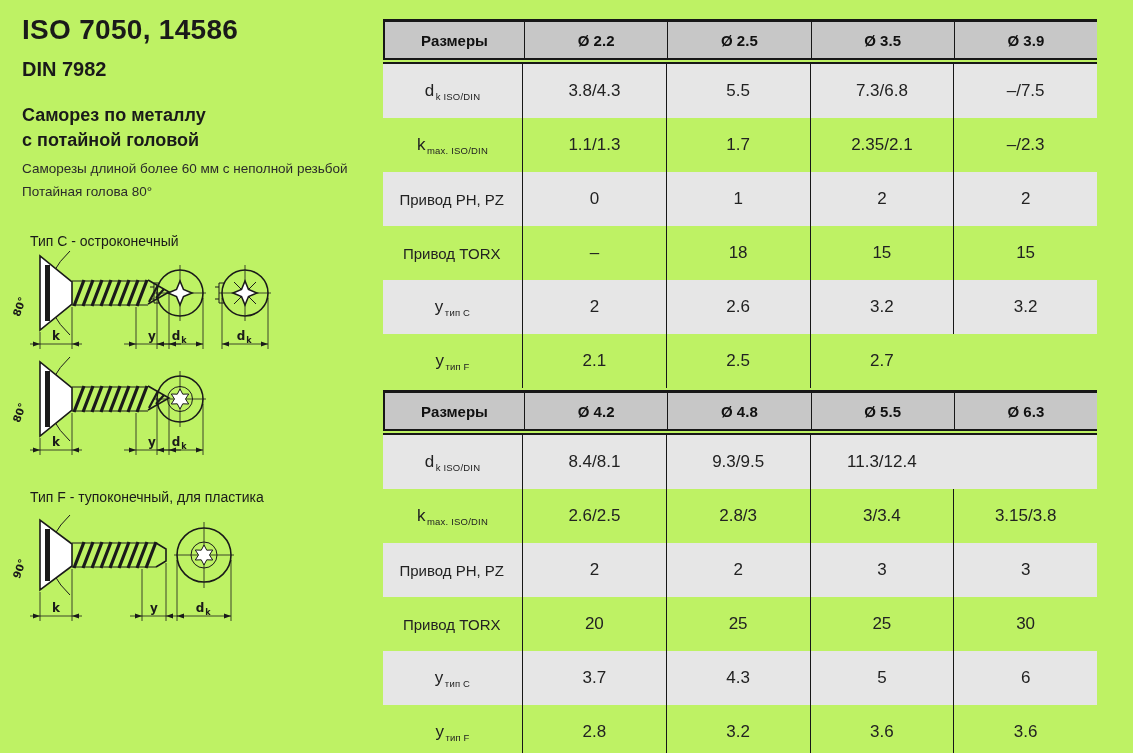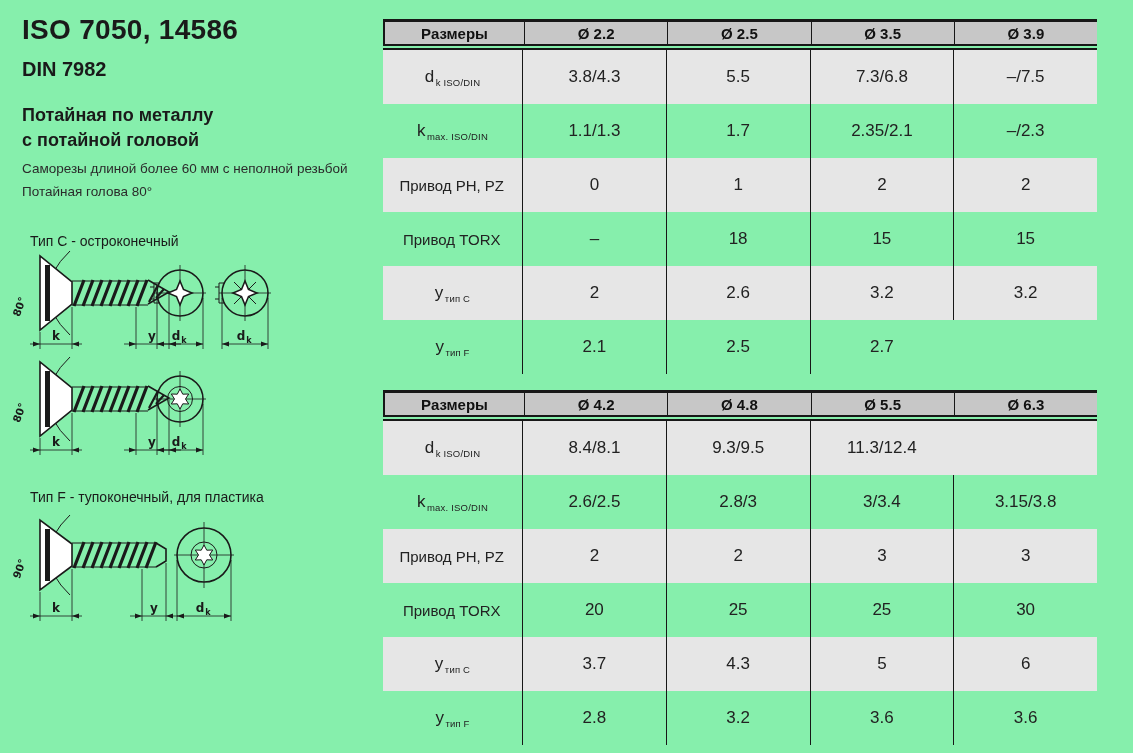--- a/index.html
+++ b/index.html
@@ -1,18 +1,18 @@
 <!DOCTYPE html>
 <html><head>
 <meta charset="utf-8">
 <style>
   * { margin:0; padding:0; box-sizing:border-box; }
   html,body { background:#fff; }
   .page {
-    position:relative; width:1133px; height:753px; background:#86efac;
+    position:relative; width:1133px; height:753px; background:#bef264;
     font-family:"Liberation Sans", sans-serif; color:#1d1d1d; overflow:hidden;
   }
 
   
   .std-title { position:absolute; left:22px; top:14px; font-size:28px; font-weight:bold; letter-spacing:.3px; color:#1a1a1a; }
   .din-title { position:absolute; left:22px; top:58px; font-size:20px; font-weight:bold; color:#1a1a1a; }
   .prod-name { position:absolute; left:22px; top:103px; font-size:18px; font-weight:bold; line-height:25px; color:#1a1a1a; }
   .notes { position:absolute; left:22px; top:157px; font-size:13.5px; line-height:23px; color:#2b2b2b; }
   .type-head { position:absolute; left:30px; font-size:14px; font-weight:normal; color:#1a1a1a;margin-top:7px; }
   .type-c-head { top:226px; }
@@ -30,21 +30,21 @@
   .draw .fill { fill:#1a1a1a; stroke:none; }
   .draw .wfill { fill:#fff; }
   .draw text { fill:#1a1a1a; stroke:none; font-family:"DejaVu Sans", sans-serif; font-weight:bold; font-size:12px; }
   .draw text.ang { font-size:10.5px; }
   .draw text.sub { font-size:8px; }
 
   
   .dim-table { position:absolute; left:383px; width:714px; }
   .t1 { top:19px; } .t2 { top:390px; }
   .thead {
-    display:grid; grid-template-columns:139px 1fr 1fr 1fr 1fr; height:27px;
+    display:grid; grid-template-columns:139px 1fr 1fr 1fr 1fr; height:41px;
     background:#c7c7c7; border-top:3px solid #171717; border-bottom:2px solid #171717;
     border-left:2px solid #171717;
   }
   .th { display:flex; align-items:center; justify-content:center; font-size:15px; font-weight:bold; color:#111; }
   .th + .th { border-left:1.5px solid #171717;text-align:right; }
   .tbody { margin-top:2px; border-top:2px solid #171717; }
   .tr { display:grid; grid-template-columns:139px 1fr 1fr 1fr 1fr; height:54px; }
   .tr.odd { background:#e6e6e6; }
   .td { display:flex; align-items:center; justify-content:center; font-size:17px; color:#222; }
   .td + .td { border-left:1.5px solid #171717; }
@@ -53,21 +53,21 @@
   .ls { font-size:9.5px; display:inline-block; transform:translateY(4.5px); margin-left:1.5px; letter-spacing:.2px; }
 </style>
 </head>
 <body>
 
 <div class="page">
 
   <div class="std-title">ISO 7050, 14586</div>
   <div class="din-title">DIN 7982</div>
   <div class="prod-name">
-    <div>Потайная по металлу</div>
+    <div>Саморез по металлу</div>
     <div>с потайной головой</div>
   </div>
   <div class="notes">
     <div>Саморезы длиной более 60 мм с неполной резьбой</div>
     <div>Потайная голова 80°</div>
   </div>
   <div class="type-head type-c-head">Тип C - остроконечный</div>
   <div class="type-head type-f-head">Тип F - тупоконечный, для пластика</div>
 
   <svg class="draw draw-a" width="270" height="112" viewBox="0 0 270 112">

